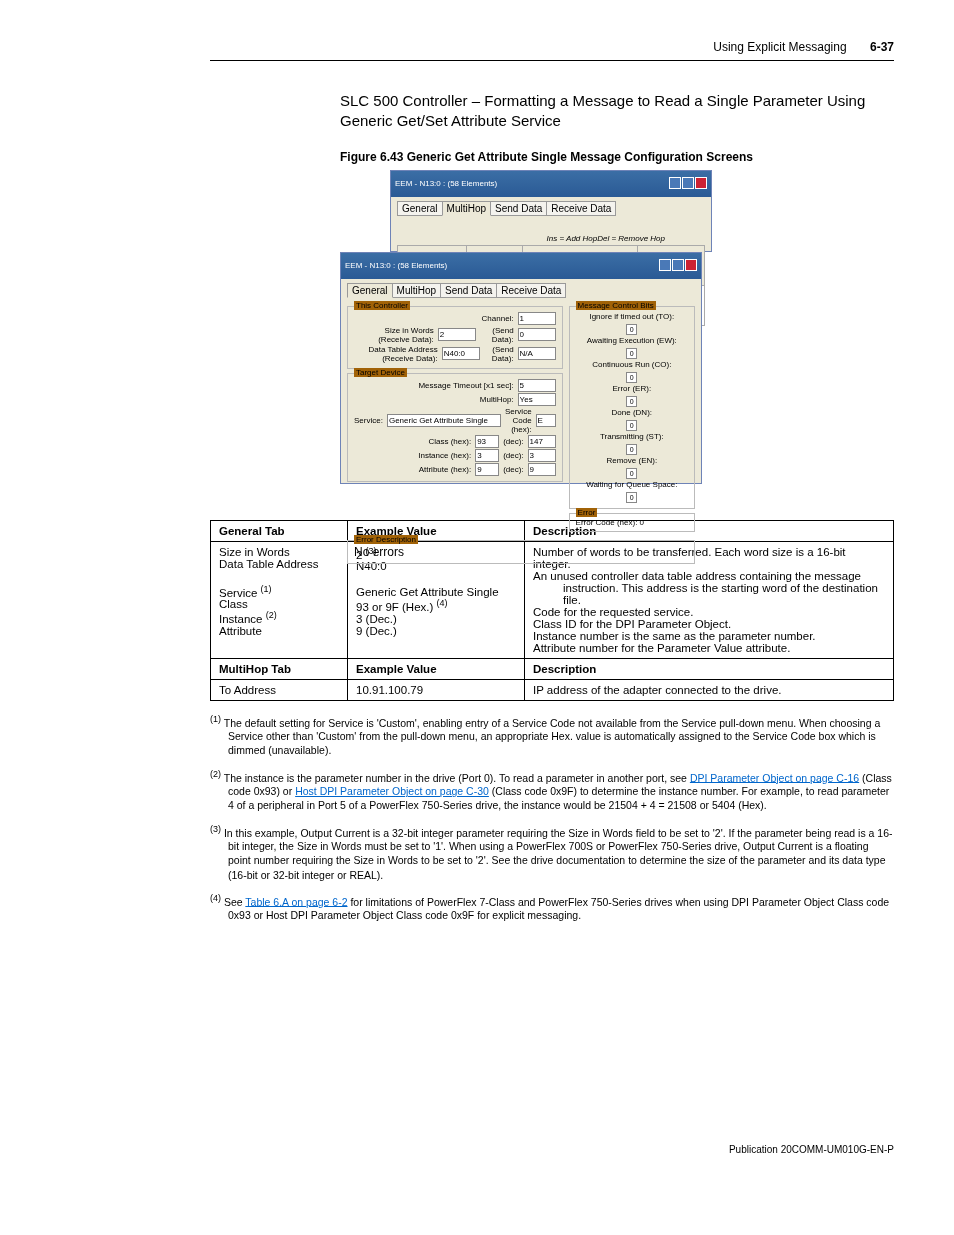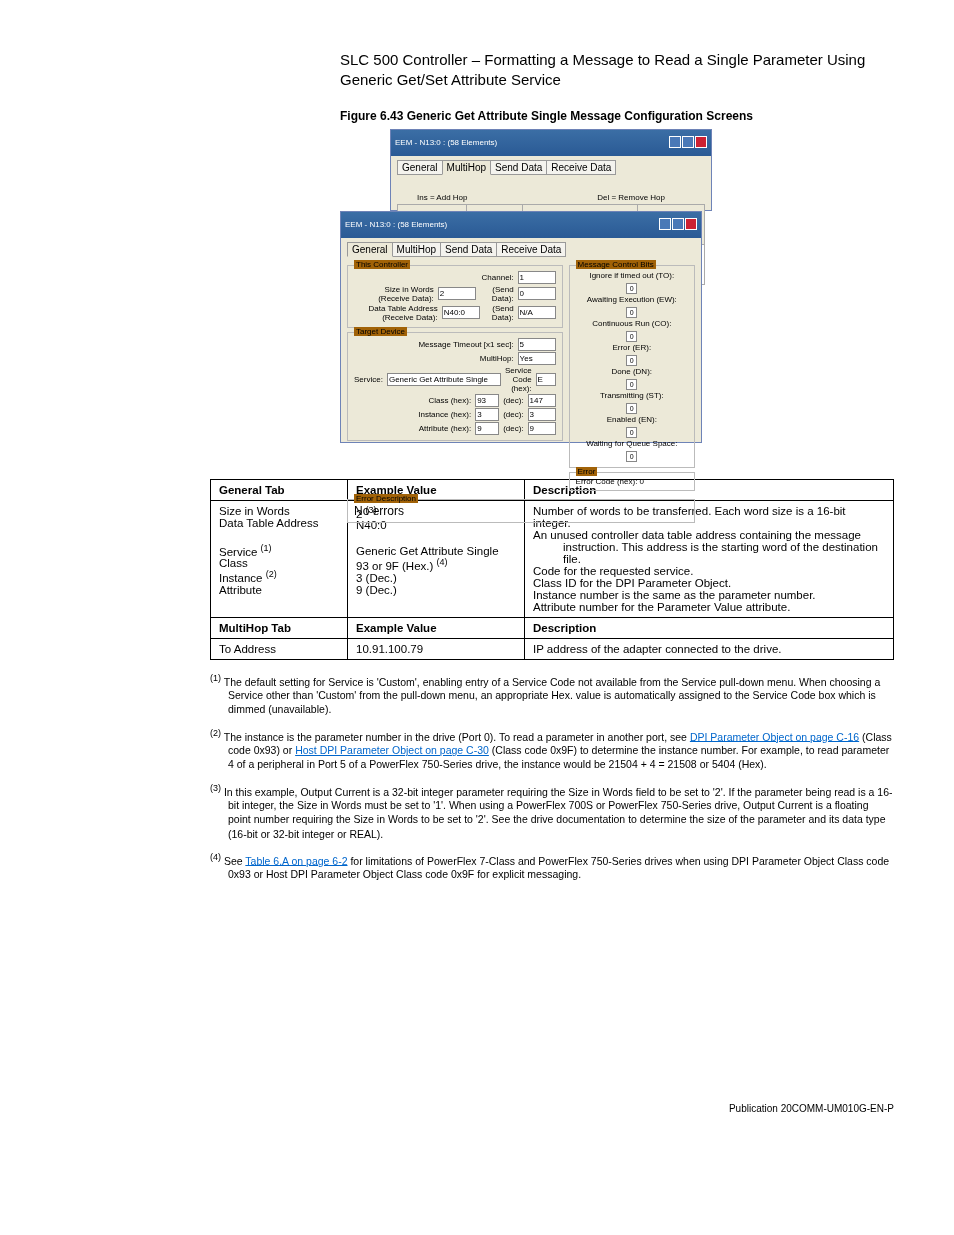--- a/index.html
+++ b/index.html
@@ -110,36 +110,40 @@
     font-style: italic;
     line-height: 1.3;
   }
   .pg-footer .l2 { font-style: normal; }
 </style>
 </head>
 <body>
 
 <div class="page">
 
+  <div class="hdr">
+    <span>Using Explicit Messaging</span>
+    <span class="pn">6-37</span>
+  </div>
 
   <div class="section-title">SLC 500 Controller – Formatting a Message to Read a Single Parameter Using Generic Get/Set Attribute Service</div>
   <div class="fig-caption">Figure 6.43   Generic Get Attribute Single Message Configuration Screens</div>
 
   <div class="fig-container">
 
     <div class="win" style="left:50px; top:0; width:320px; height:80px;">
       <div class="win-title">
         <span>EEM - N13:0 : (58 Elements)</span>
         <span class="win-ctrls"><span></span><span></span><span></span></span>
       </div>
       <div class="win-body">
         <div class="tabs">
           <span>General</span><span class="active">MultiHop</span><span>Send Data</span><span>Receive Data</span>
         </div>
-        <div style="display:flex;justify-content:space-between;font-size:8px;margin:18px 40px 2px 20px;">
+        <div style="display:flex;justify-content:flex-end;font-size:8px;margin:18px 40px 2px 20px;font-style:italic;">
           <span>Ins = Add Hop</span>
           <span>Del = Remove Hop</span>
         </div>
         <table class="tbl8">
           <tbody>
               <tr>
             <th>From Device</th>
             <th>From Port</th>
             <th>To Address Type</th>
             <th>To Address</th>
@@ -245,21 +249,21 @@
                 </div>
               <div>
                   <span>Done (DN):</span>
                   <span class="b">0</span>
                 </div>
               <div>
                   <span>Transmitting (ST):</span>
                   <span class="b">0</span>
                 </div>
               <div>
-                  <span>Enabled (EN):</span>
+                  <span>Remove (EN):</span>
                   <span class="b">0</span>
                 </div>
               <div>
                   <span>Waiting for Queue Space:</span>
                   <span class="b">0</span>
                 </div>
             </div>
             <div class="grp">
               <span class="grp-title">Error</span>
               <div style="font-size:8px;">Error Code (hex): 0</div>

